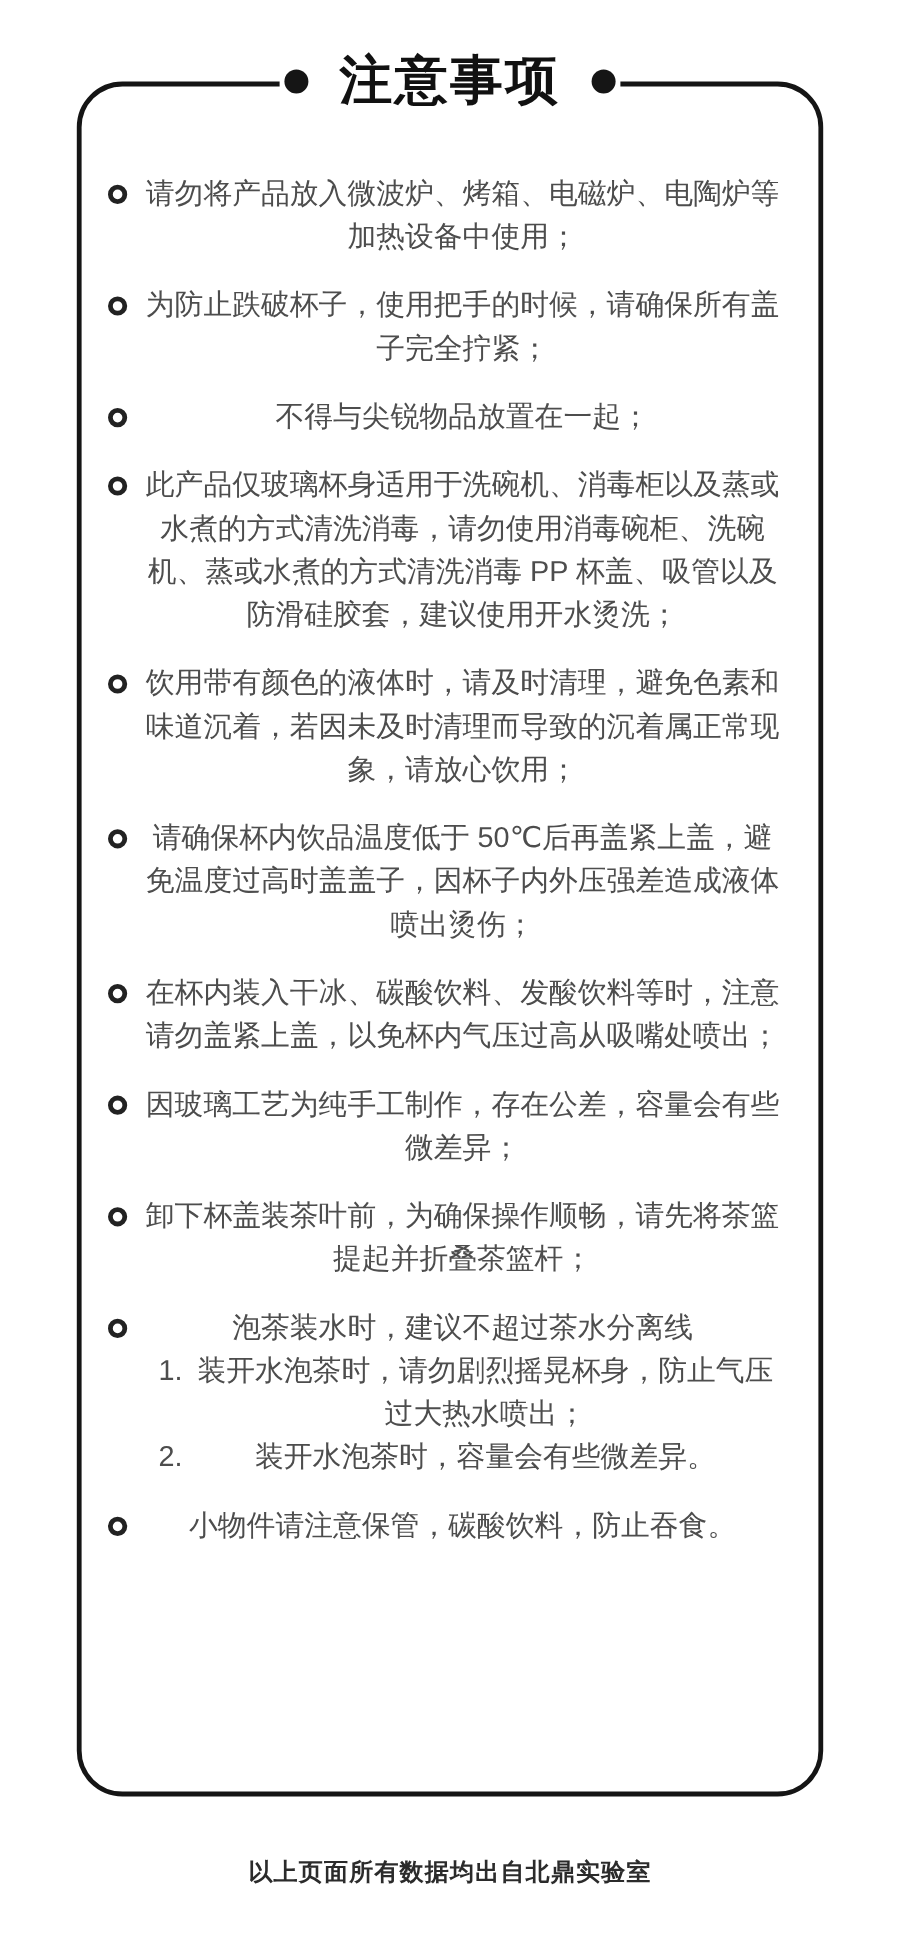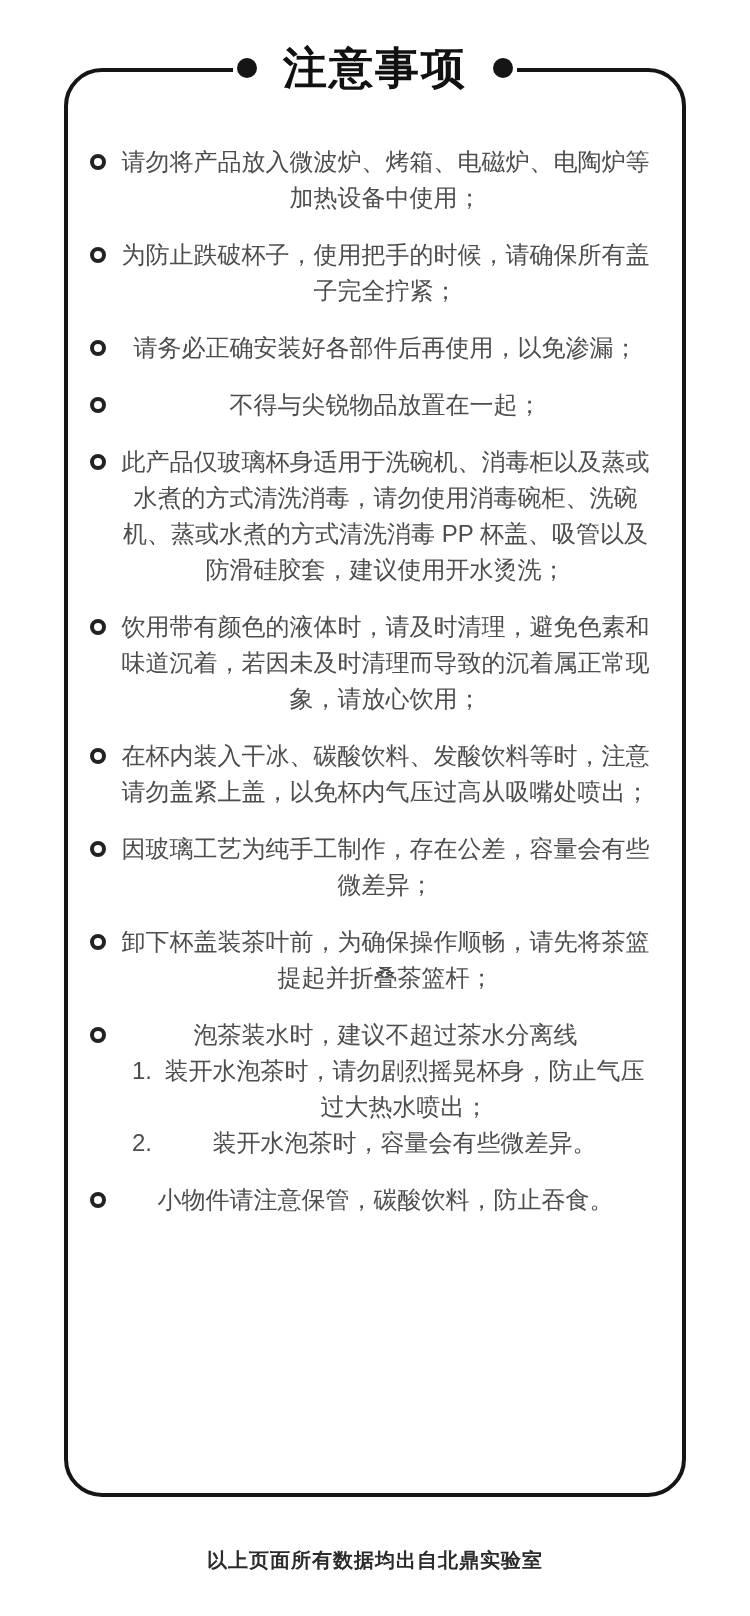--- a/index.html
+++ b/index.html
@@ -138,26 +138,20 @@
         </div>
     </li>
 
     <li class="notice-item">
       <span class="bullet-icon"></span>
       <div class="notice-body">
           <span class="notice-text">为防止跌破杯子，使用把手的时候，请确保所有盖子完全拧紧；</span>
         </div>
     </li>
 
-    <li class="notice-item">
-      <span class="bullet-icon"></span>
-      <div class="notice-body">
-          <span class="notice-text">请务必正确安装好各部件后再使用，以免渗漏；</span>
-        </div>
-    </li>
 
     <li class="notice-item">
       <span class="bullet-icon"></span>
       <div class="notice-body">
           <span class="notice-text">不得与尖锐物品放置在一起；</span>
         </div>
     </li>
 
     <li class="notice-item">
       <span class="bullet-icon"></span>
@@ -166,20 +160,26 @@
         </div>
     </li>
 
     <li class="notice-item">
       <span class="bullet-icon"></span>
       <div class="notice-body">
           <span class="notice-text">饮用带有颜色的液体时，请及时清理，避免色素和味道沉着，若因未及时清理而导致的沉着属正常现象，请放心饮用；</span>
         </div>
     </li>
 
+    <li class="notice-item">
+      <span class="bullet-icon"></span>
+      <div class="notice-body">
+          <span class="notice-text">请确保杯内饮品温度低于 50℃后再盖紧上盖，避免温度过高时盖盖子，因杯子内外压强差造成液体喷出烫伤；</span>
+        </div>
+    </li>
 
     <li class="notice-item">
       <span class="bullet-icon"></span>
       <div class="notice-body">
           <span class="notice-text">在杯内装入干冰、碳酸饮料、发酸饮料等时，注意请勿盖紧上盖，以免杯内气压过高从吸嘴处喷出；</span>
         </div>
     </li>
 
     <li class="notice-item">
       <span class="bullet-icon"></span>

